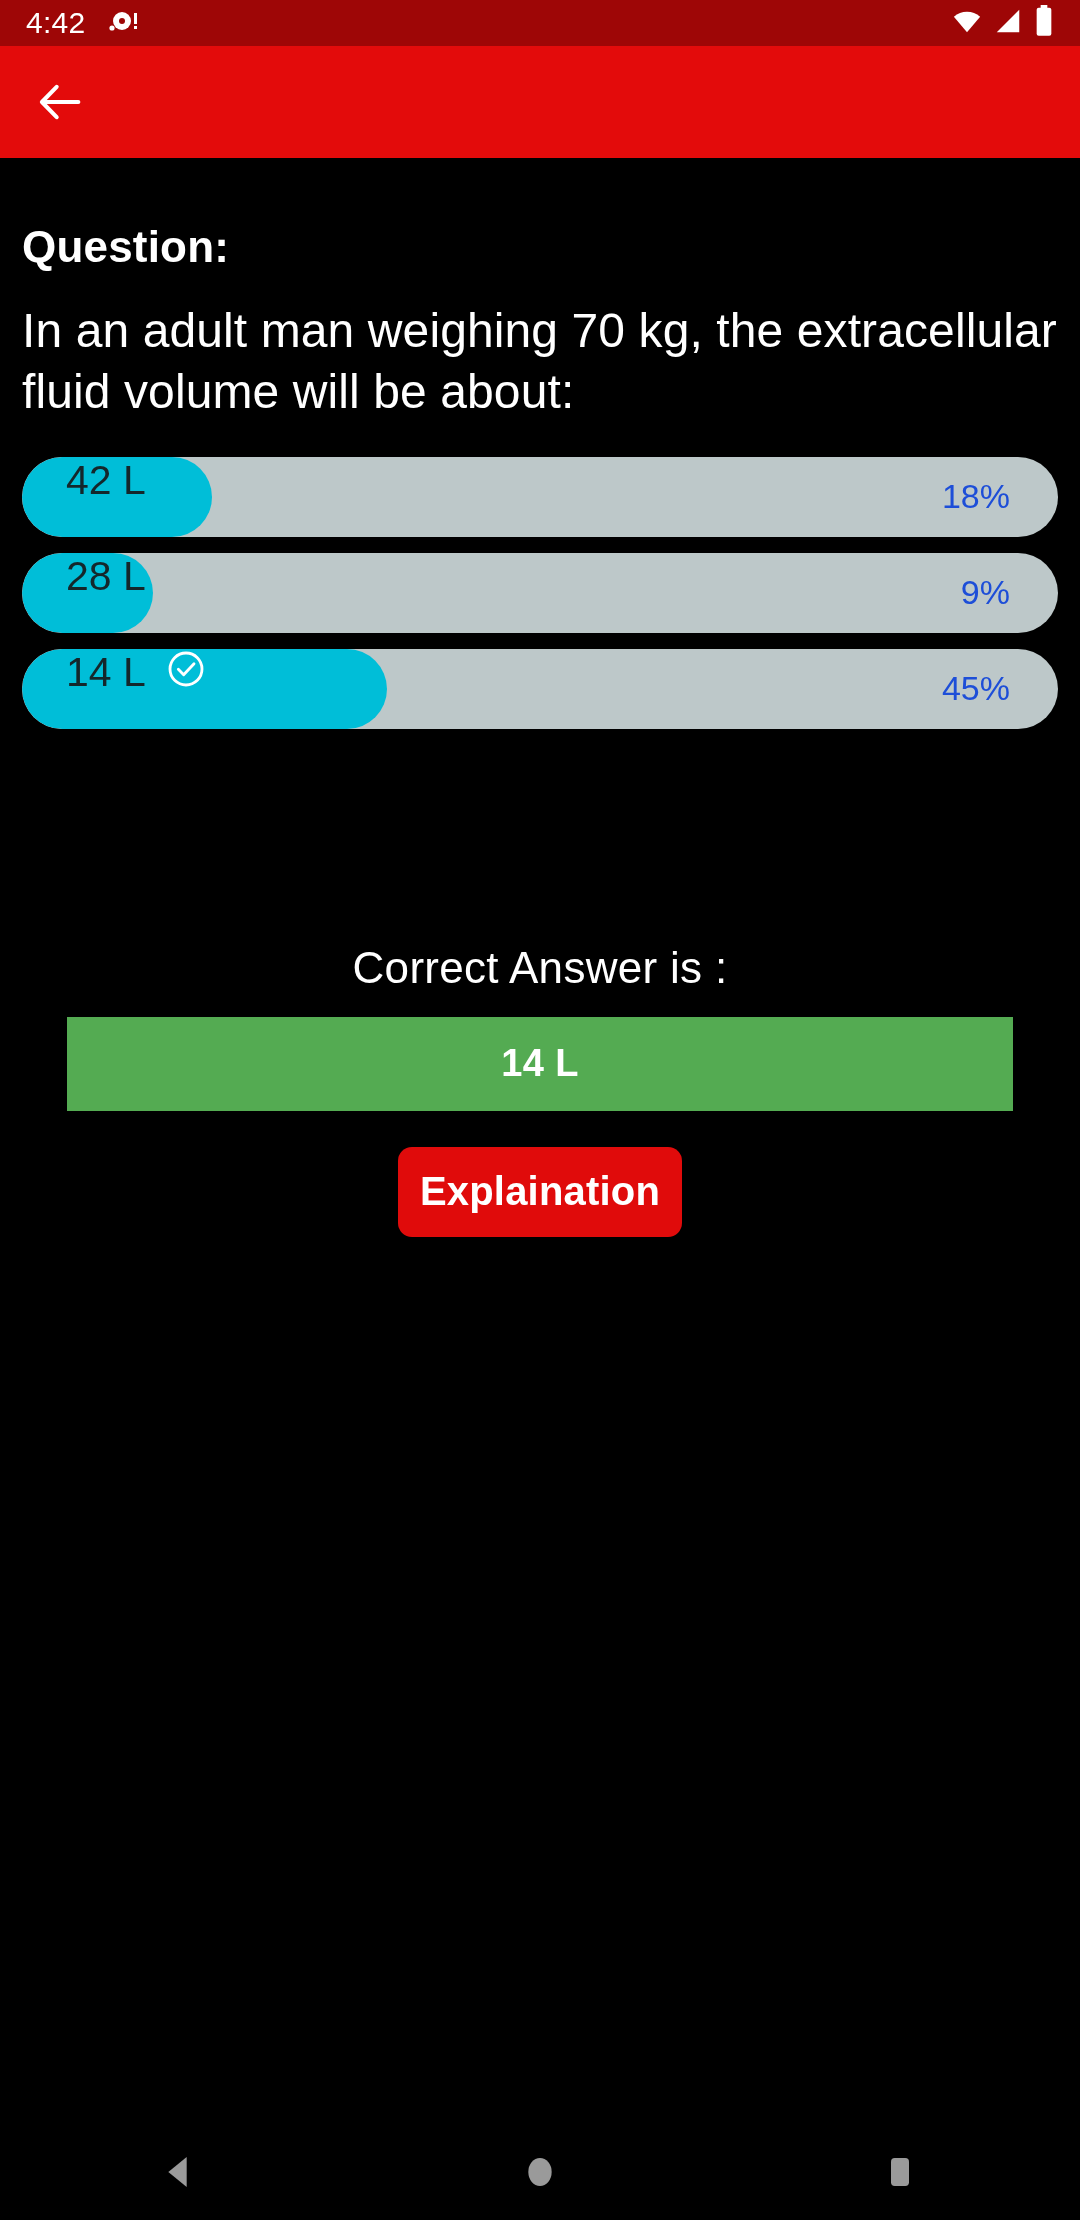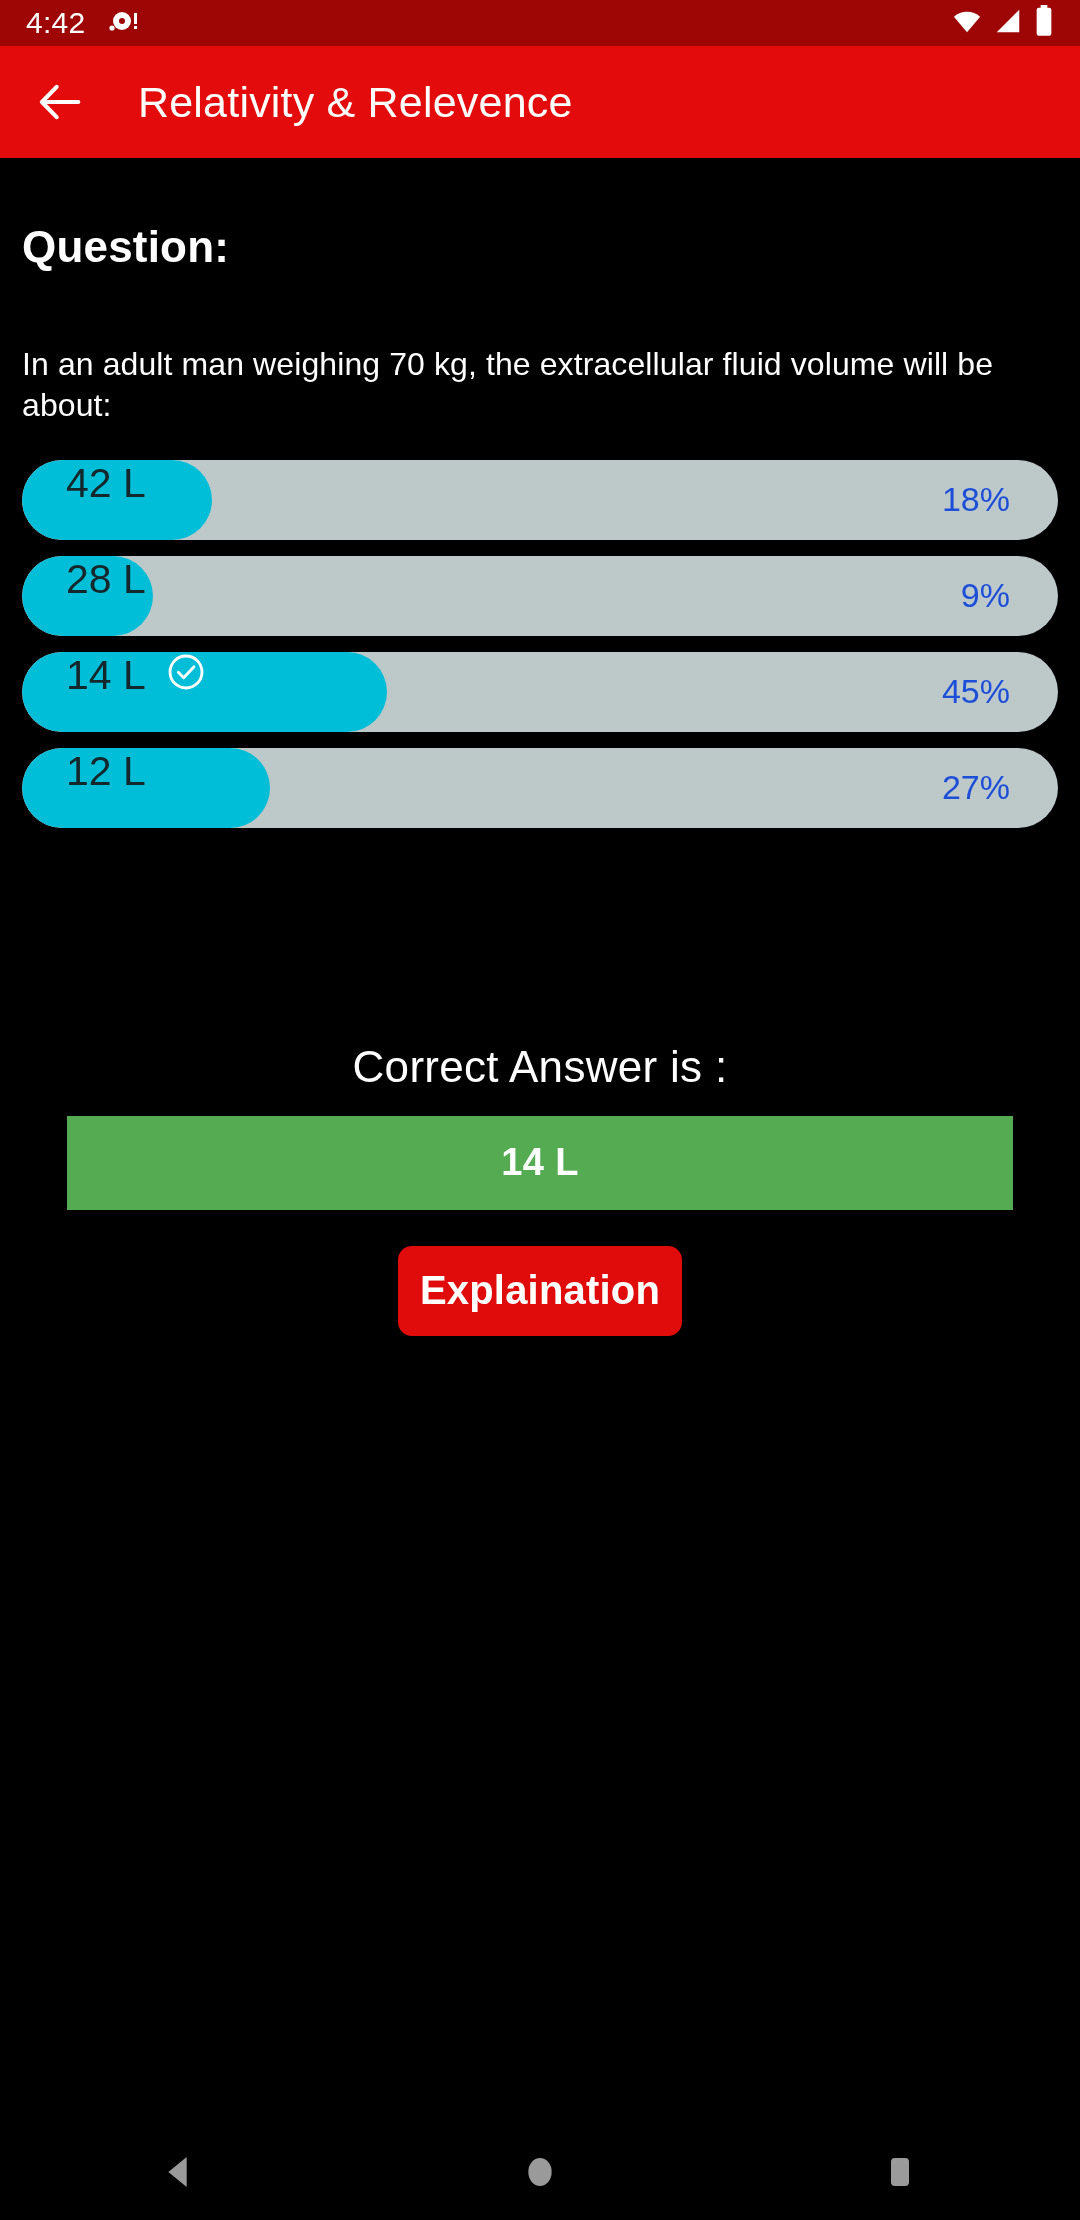--- a/index.html
+++ b/index.html
@@ -76,24 +76,24 @@
   }
   .question-label {
     color: #ffffff;
     font-size: 44px;
     font-weight: bold;
     margin-top: 64px;
     letter-spacing: 0.2px;
   }
   .question-text {
     color: #ffffff;
-    font-size: 32px;
+    font-size: 48px;
     font-weight: 400;
     line-height: 1.28;
-    margin-top: 72px;
+    margin-top: 28px;
     letter-spacing: 0.1px;
   }
 
   
   .options {
     margin-top: 34px;
   }
   .option-row {
     position: relative;
     height: 80px;
@@ -244,21 +244,20 @@
     </span>
   </span>
 </div>
 
 <div class="app-bar">
   <div class="back-arrow">
     <svg width="52" height="52" viewBox="0 0 24 24">
       <path d="M20 12 H4 M10 5 L3.2 12 L10 19" stroke="#ffffff" stroke-width="1.9" fill="none" stroke-linecap="round" stroke-linejoin="round"></path>
     </svg>
   </div>
-  <div class="app-title">Relativity &amp; Relevence</div>
 </div>
 
 <div class="content">
 
   <div class="question-label">Question:</div>
   <div class="question-text">In an adult man weighing 70 kg, the extracellular fluid volume will be about:</div>
 
   <div class="options">
 
     <div class="option-row">
@@ -284,27 +283,20 @@
         <span class="check-icon">
           <svg width="40" height="40" viewBox="0 0 24 24">
             <circle cx="12" cy="12" r="9.6" fill="none" stroke="#ffffff" stroke-width="1.7"></circle>
             <path d="M7.4 12.2 L10.6 15.4 L16.8 8.9" fill="none" stroke="#ffffff" stroke-width="1.7" stroke-linecap="round" stroke-linejoin="round"></path>
           </svg>
         </span>
       </div>
       <div class="option-pct">45%</div>
     </div>
 
-    <div class="option-row">
-      <div class="option-fill" style="width:248px"></div>
-      <div class="option-label">
-        <span>12 L</span>
-      </div>
-      <div class="option-pct">27%</div>
-    </div>
 
   </div>
 
   <div class="correct-answer-wrap">
     <div class="correct-answer-title">Correct Answer is :</div>
     <div class="correct-answer-box">14 L</div>
   </div>
 
   <div class="action-buttons">
     <button class="action-btn btn-explanation">Explaination</button>

